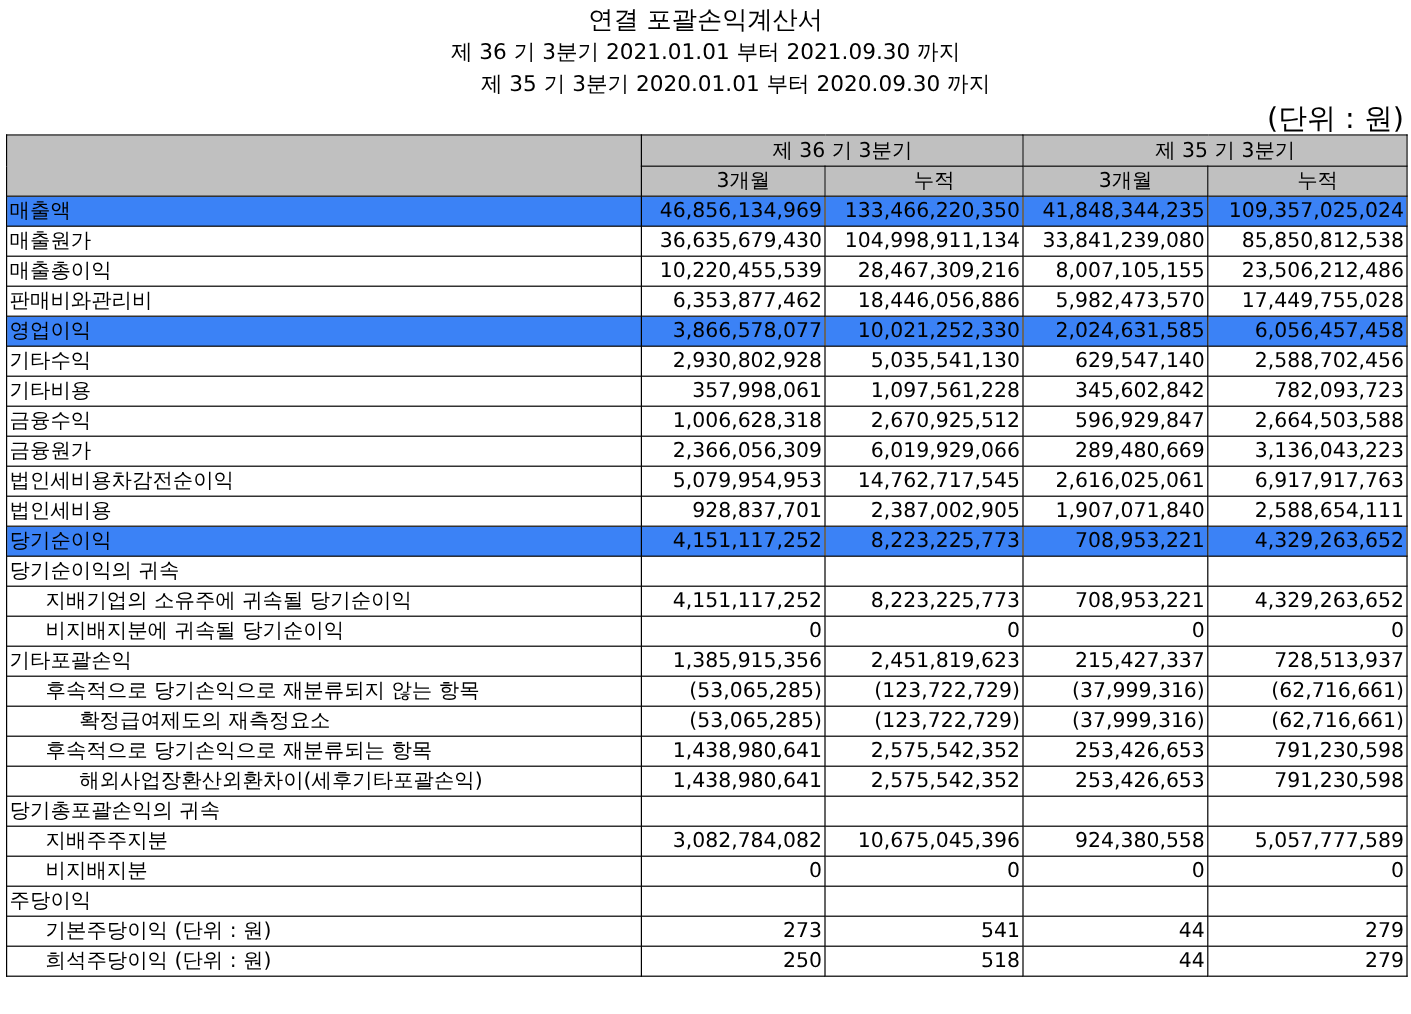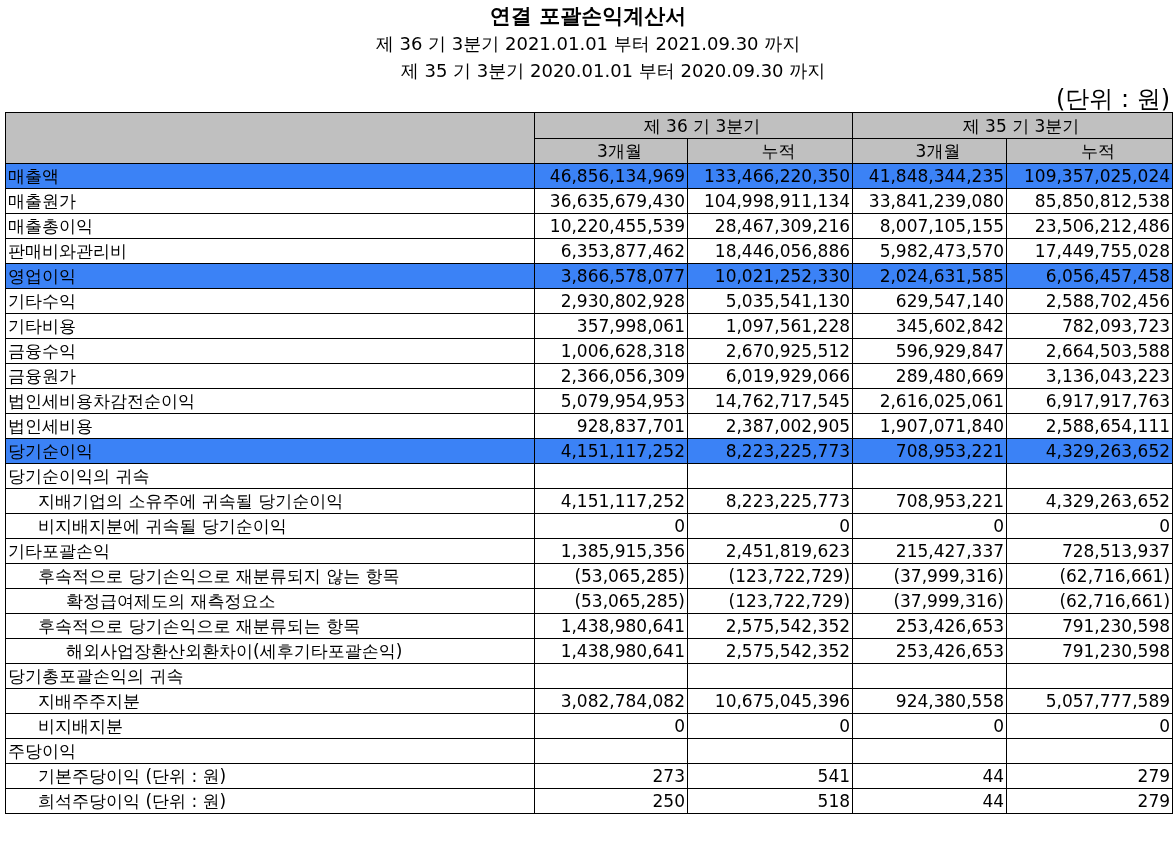--- a/index.html
+++ b/index.html
@@ -3,21 +3,21 @@
 <meta charset="utf-8">
 <style>
   html, body { margin: 0; padding: 0; background: #ffffff; }
   body {
     width: 1176px; height: 845px; position: relative; overflow: hidden;
     font-family: "DejaVu Sans", "Liberation Sans", sans-serif;
     color: #000;
   }
   .title {
     position: absolute; left: 0; width: 1176px; top: 0; height: 32px;
-    text-align: center; font-size: 21px; font-weight: bold; line-height: 32px;
+    text-align: center; font-size: 21px; font-weight: normal; line-height: 32px;
   }
   .period {
     position: absolute; left: 0; width: 1176px; height: 28px;
     text-align: center; font-size: 18px; line-height: 28px;
   }
   .period.p1 { top: 30px; }
   .period.p2 { top: 57px; margin-left: 25px; }
   .unit {
     position: absolute; right: 6px; top: 86px; height: 26px;
     font-size: 24px; line-height: 26px;

